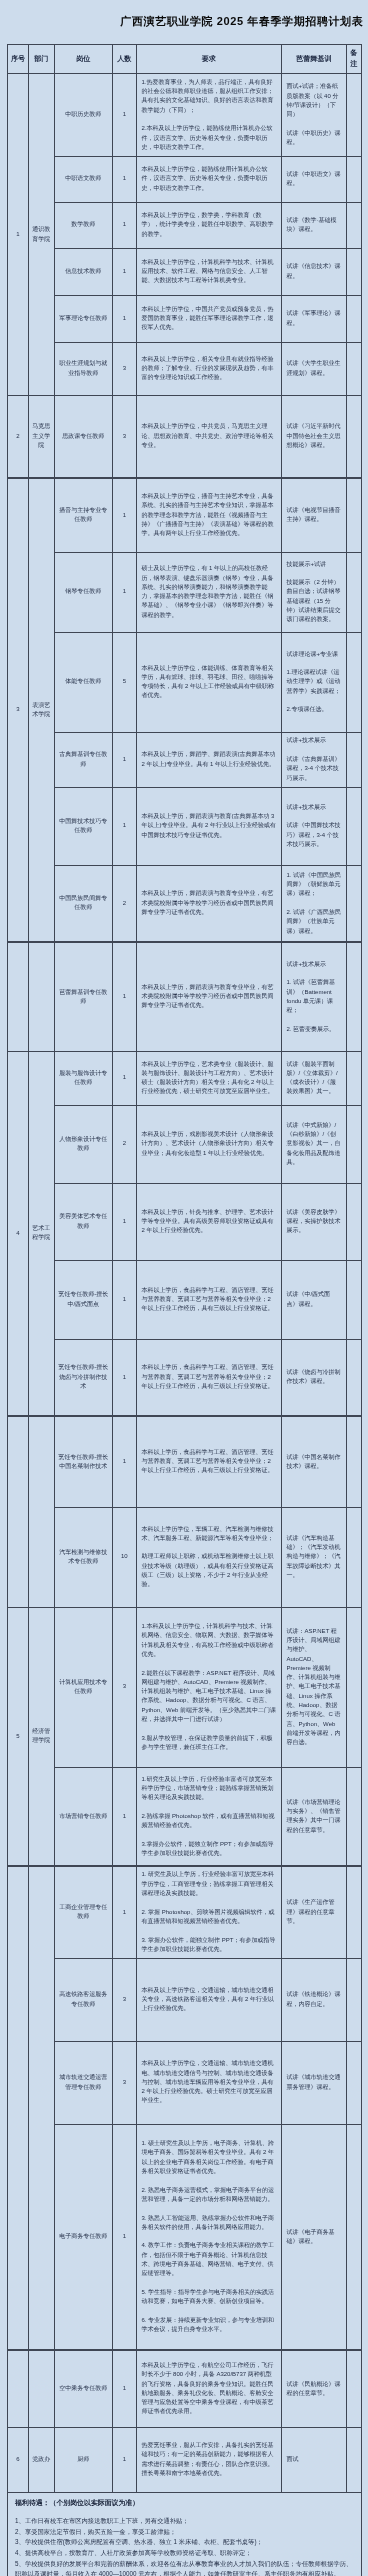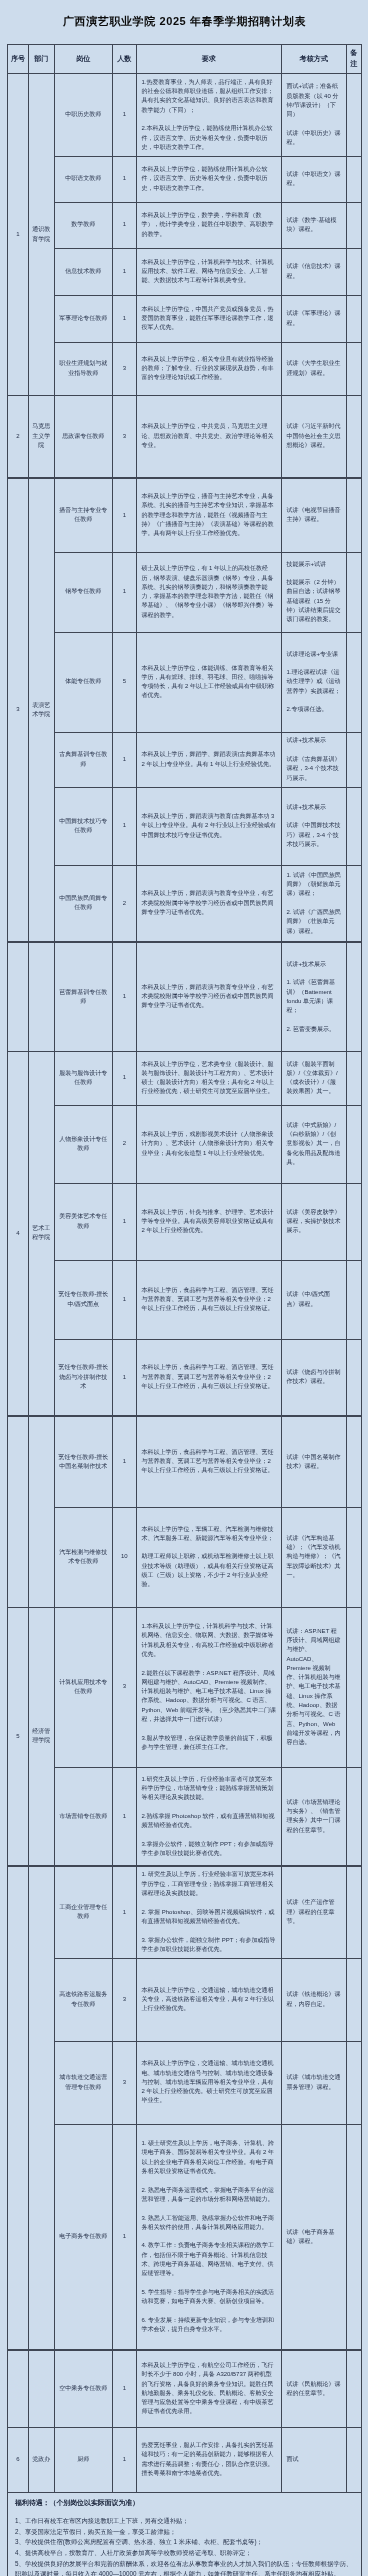--- a/index.html
+++ b/index.html
@@ -10,21 +10,21 @@
     color:#27324a;
   }
   .page{
     width:369px;
     min-height:2576px;
     background:#cddcec;
     box-sizing:border-box;
     padding:8px 0 10.3px 0;
   }
   .doc-title{
-    text-align:center;
+    text-align:right;
     font-size:11px;
     font-weight:bold;
     color:#0b0b0b;
     letter-spacing:0.6px;
     margin:5.7px 5.7px 15px 5.7px;
     font-family:"Liberation Sans","DejaVu Sans",sans-serif;
   }
   table.recruit{
     border-collapse:collapse;
     table-layout:fixed;
@@ -101,21 +101,21 @@
         <col style="width:65px">
       <col style="width:15px">
     </colgroup>
     <thead>
       <tr id="header-row">
           <th>序号</th>
           <th>部门</th>
           <th>岗位</th>
           <th>人数</th>
           <th>要求</th>
-          <th>考核方式</th>
+          <th>芭蕾舞基训</th>
           <th>备注</th>
         </tr>
     </thead>
     <tbody id="table-body">
         <tr style="height: 82px;">
           <td class="c-no" rowspan="6">1</td>
           <td class="c-dept" rowspan="6">通识教育学院</td>
           <td class="c-post">中职历史教师</td>
           <td class="c-count">1</td>
           <td class="c-req">1.热爱教育事业，为人师表，品行端正，具有良好的社会公德和教师职业道德，服从组织工作安排；具有扎实的文化基础知识、良好的语言表达和教育教学能力（下同）；

